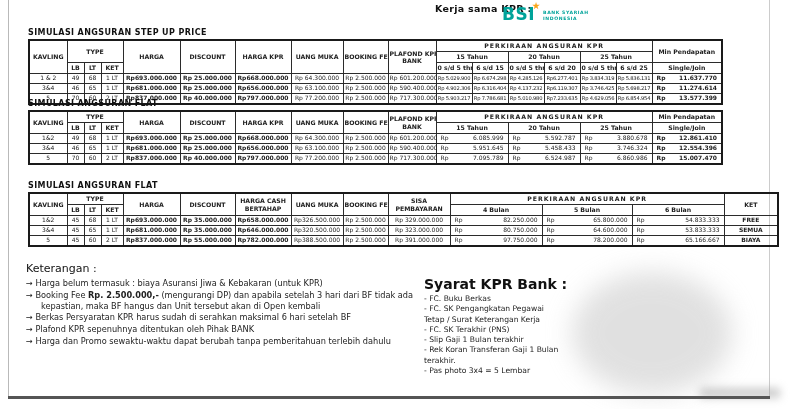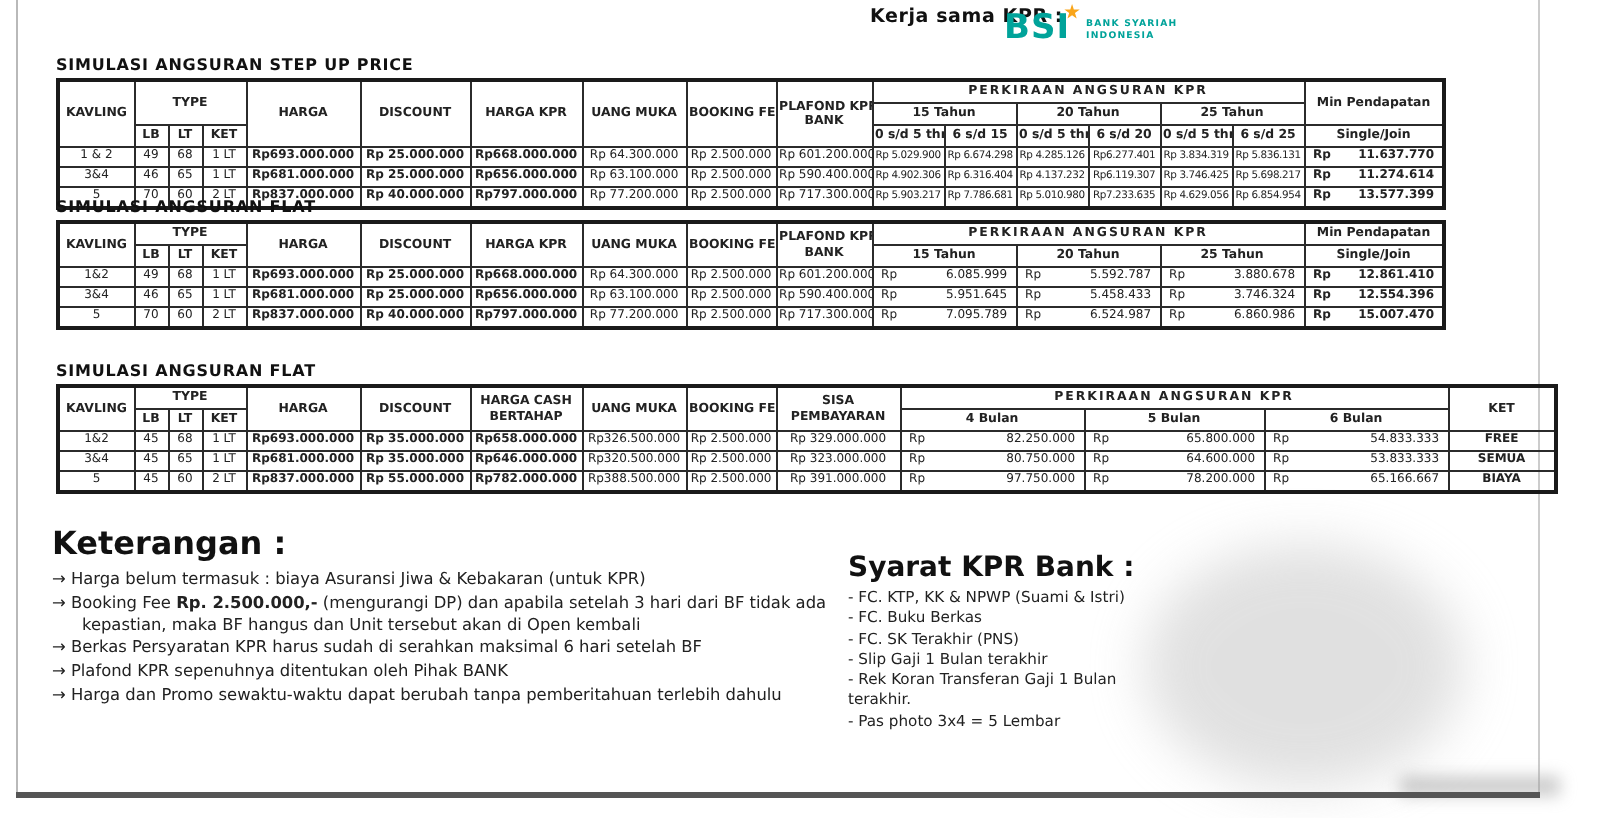--- a/index.html
+++ b/index.html
@@ -33,21 +33,21 @@
   thead tr.h2 th{height:10px;}
   thead tr.h3 th{height:10px;}
   .perk{letter-spacing:1px;}
   td.b{font-weight:bold;}
   td.sm{font-size:5.2px;letter-spacing:-.2px;}
   .spread{display:flex;justify-content:space-between;align-items:center;padding:0 3px;}
   .spread .amt{text-align:right;}
   td.minp{font-weight:bold;}
 
   .ket{position:absolute;left:26px;top:262px;width:400px;}
-  .ket-title{font-size:16px;font-weight:bold;color:#111;margin-bottom:3px;}
+  .ket-title{font-size:11px;font-weight:normal;color:#111;margin-bottom:3px;}
   .kline{font-size:8.2px;color:#222;line-height:1.32;padding-left:15px;text-indent:-15px;margin-bottom:1px;}
   .kline.gap{margin-top:4px;}
   .karrow{display:inline;}
   .syarat{position:absolute;left:424px;top:276px;width:210px;}
   .sy-title{font-size:14px;font-weight:bold;color:#111;margin-bottom:2px;}
   .sy-item{font-size:7.6px;line-height:1.35;white-space:pre-line;color:#222;}
 </style>
 </head>
 <body>
 
@@ -523,24 +523,25 @@
   <div class="kline"><span class="karrow">→ </span><span><span>Booking Fee </span><b>Rp. 2.500.000,-</b><span> (mengurangi DP) dan apabila setelah 3 hari dari BF tidak ada kepastian, maka BF hangus dan Unit tersebut akan di Open kembali</span></span></div>
   <div class="kline"><span class="karrow">→ </span><span>Berkas Persyaratan KPR harus sudah di serahkan maksimal 6 hari setelah BF</span></div>
   <div class="kline"><span class="karrow">→ </span><span>Plafond KPR sepenuhnya ditentukan oleh Pihak BANK</span></div>
   <div class="kline"><span class="karrow">→ </span><span>Harga dan Promo sewaktu-waktu dapat berubah tanpa pemberitahuan terlebih dahulu</span></div>
 </div>
 
 <div class="syarat">
   <div class="sy-title">Syarat KPR Bank :</div>
   <div>
 
-      <div class="sy-item">- FC. KTP, KK &amp; NPWP (Suami &amp; Istri)</div>
 
       <div class="sy-item">- FC. Buku Berkas</div>
 
+      <div class="sy-item">- FC. SK Pengangkatan Pegawai
+  Tetap / Surat Keterangan Kerja</div>
 
       <div class="sy-item">- FC. SK Terakhir (PNS)</div>
 
       <div class="sy-item">- Slip Gaji 1 Bulan terakhir</div>
 
       <div class="sy-item">- Rek Koran Transferan Gaji 1 Bulan
   terakhir.</div>
 
       <div class="sy-item">- Pas photo 3x4 = 5 Lembar</div>
     </div>

